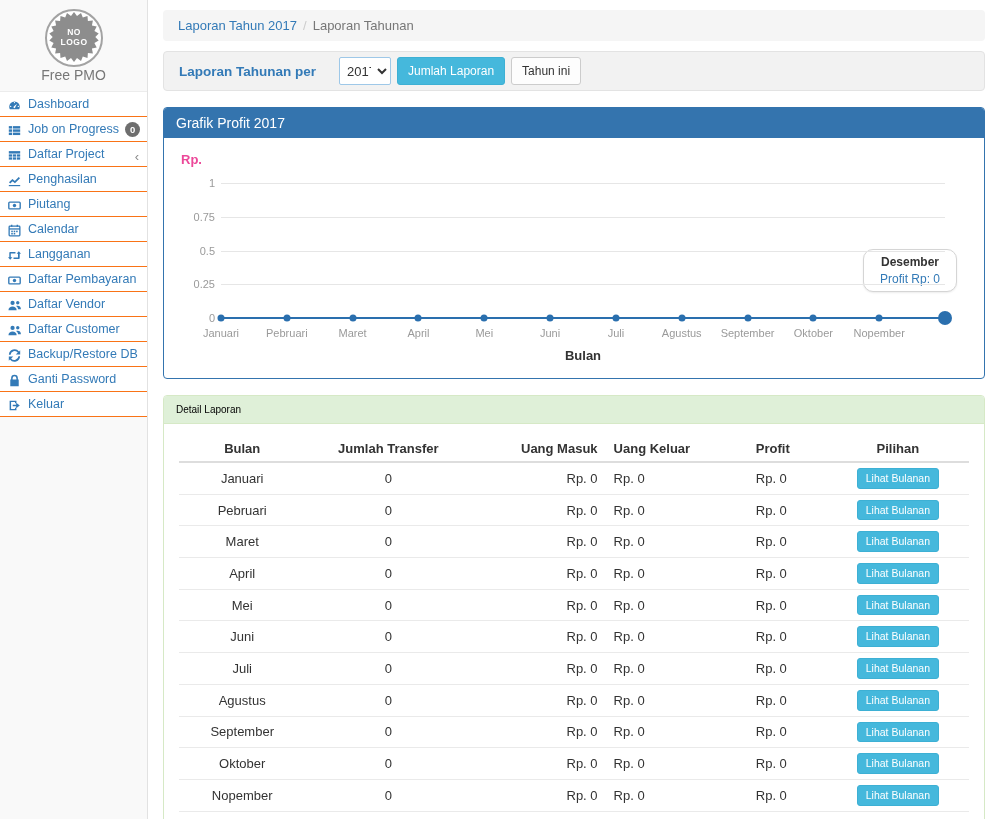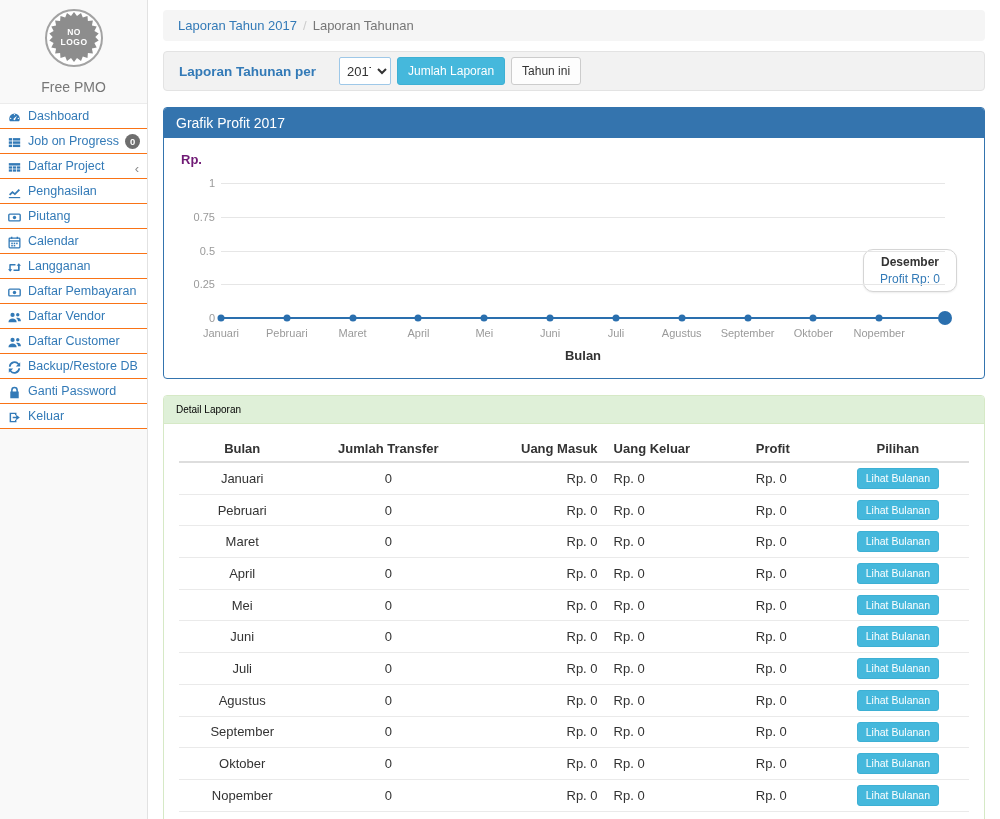--- a/index.html
+++ b/index.html
@@ -17,21 +17,21 @@
   .sidebar {
     width:148px; flex-shrink:0;
     background:#f9f9f9; border-right:1px solid #e2e2e2;
   }
   .logo-area { padding:9px 0 8px; text-align:center; }
   .logo-ring {
     width:58px; height:58px; margin:0 auto; border-radius:50%;
     border:2px solid #a3a3a3; background:#fff;
     display:flex; align-items:center; justify-content:center;
   }
-  .brand { color:#777; font-size:14px; margin-top:12px; }
+  .brand { color:#777; font-size:14px; margin-top:0; }
 
   .menu { background:#fff; border-top:1px solid #ececec; }
   .menu-item {
     display:flex; align-items:flex-end; gap:6px;
     padding:4px 8px; border-bottom:1px solid #f97316;
     color:#337ab7; cursor:pointer; line-height:16px;
   }
   .menu-item .micon { width:14px; display:inline-flex; color:#337ab7; flex-shrink:0; }
   .menu-item .micon svg { width:13px; height:13px; }
   .menu-item .mlabel { flex:1; white-space:nowrap; font-size:12.5px; }
@@ -78,21 +78,21 @@
   }
   .panel-success { border:1px solid #d6e9c6; }
   .panel-success .panel-heading {
     background:#dff0d8; color:#000000; padding:8px 12px; font-size:10px;
     border-bottom:1px solid #d6e9c6; border-radius:3px 3px 0 0;
   }
   .panel-body { padding:12px 15px; }
 
   
   .chart { position:relative; height:216px; }
-  .chart-ylabel { position:absolute; top:2px; left:2px; font-weight:bold; color:#701a75; font-size:13px; }
+  .chart-ylabel { position:absolute; top:2px; left:2px; font-weight:bold; color:#ec4899; font-size:13px; }
   .chart-plot { position:absolute; left:42px; right:24px; top:33px; bottom:48px; }
   .gridline { position:absolute; left:0; right:0; height:1px; background:#e6e6e6; }
   .ytick {
     position:absolute; left:-42px; width:36px; text-align:right;
     transform:translateY(-50%); color:#9a9a9a; font-size:11px;
   }
   .series-line { position:absolute; left:0; right:0; top:100%; height:2px; transform:translateY(-50%); }
   .chart-point {
     position:absolute; width:7px; height:7px; border-radius:50%;
     transform:translate(-50%,-50%); top:100%;

